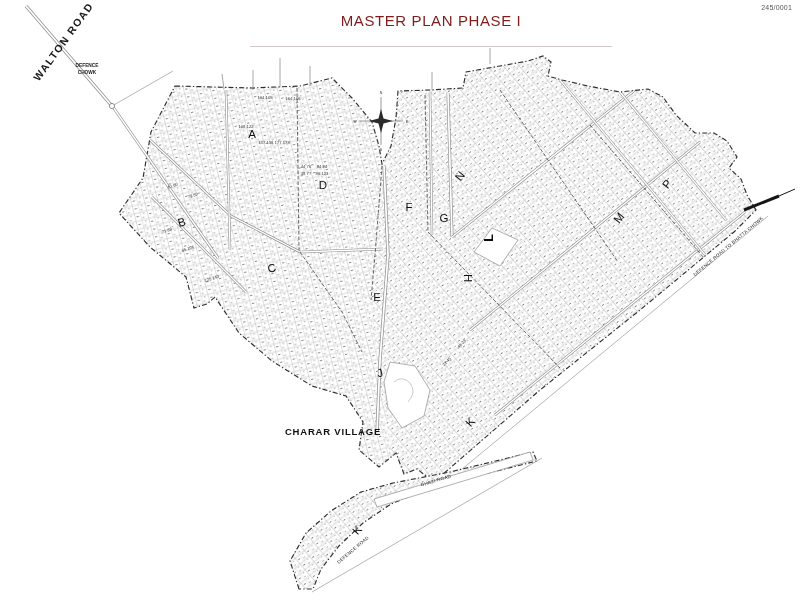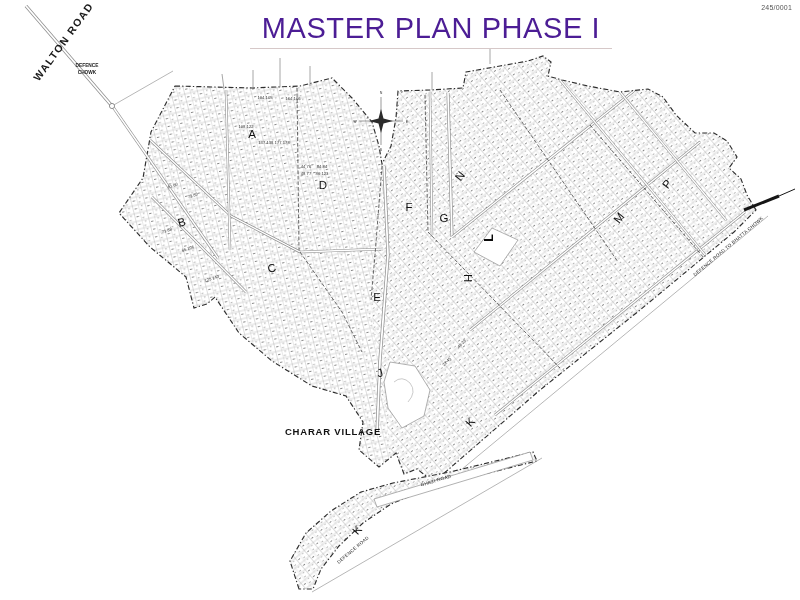--- a/index.html
+++ b/index.html
@@ -1,21 +1,21 @@
 <!DOCTYPE html>
 <html><head>
 <meta charset="utf-8">
 <style>
   html,body{margin:0;padding:0;background:#e8e8e8;}
   .page{position:relative;width:800px;height:600px;background:#ffffff;overflow:hidden;
         font-family:"Liberation Sans",sans-serif;}
   .doc-number{position:absolute;top:4px;right:8px;font-size:7px;color:#555;letter-spacing:.2px;}
   .title{position:absolute;top:12px;left:250px;width:362px;text-align:center;
-         font-size:29px;font-weight:400;color:#4c1d95;letter-spacing:.6px;
-         border-bottom:1px solid #d6c8c8;padding-bottom:3px;white-space:nowrap;}
+         font-size:15px;font-weight:400;color:#7f1d1d;letter-spacing:.6px;
+         border-bottom:1px solid #d6c8c8;padding-bottom:17px;white-space:nowrap;}
   svg text{font-family:"Liberation Sans",sans-serif;}
   .sector{font-size:11.5px;fill:#101010;text-anchor:middle;}
   .sector-bold{font-size:12.5px;font-weight:700;fill:#0a0a0a;text-anchor:middle;}
   .tiny{font-size:4.2px;fill:#3c3c3c;text-anchor:middle;}
   .roadlbl{font-size:4.6px;fill:#222;text-anchor:middle;letter-spacing:.3px;}
   .roadlbl-b{font-size:4.8px;font-weight:700;fill:#222;text-anchor:middle;}
   .village{font-size:9.5px;font-weight:700;fill:#111;text-anchor:middle;letter-spacing:.8px;}
   .walton{font-size:10.5px;font-weight:700;fill:#1a1a1a;text-anchor:middle;letter-spacing:1.4px;}
   .ctext{font-size:3.6px;fill:#333;text-anchor:middle;}
   .dash-main{fill:none;stroke:#2e2e2e;stroke-width:1.15;stroke-dasharray:5 2.2 1.3 2.2;}

